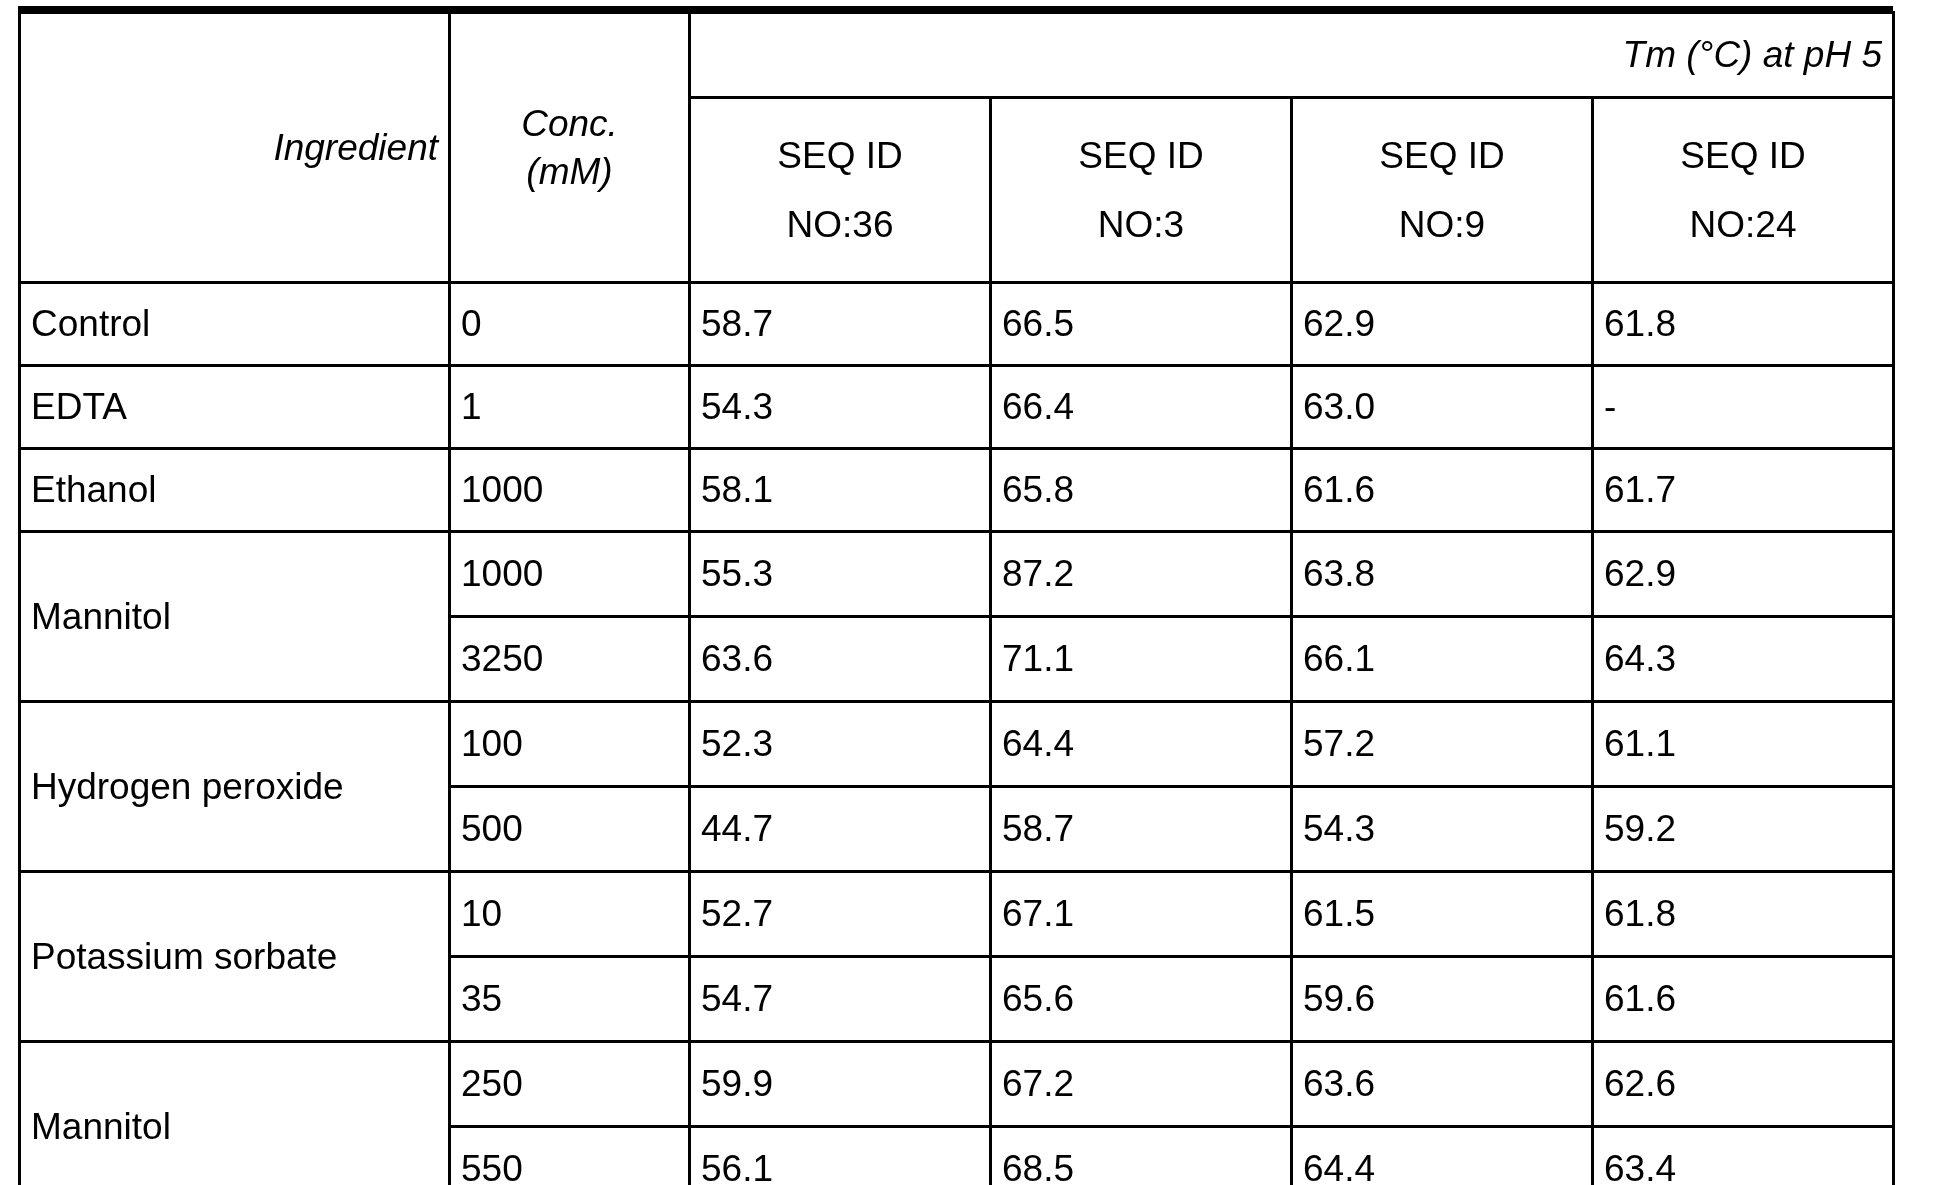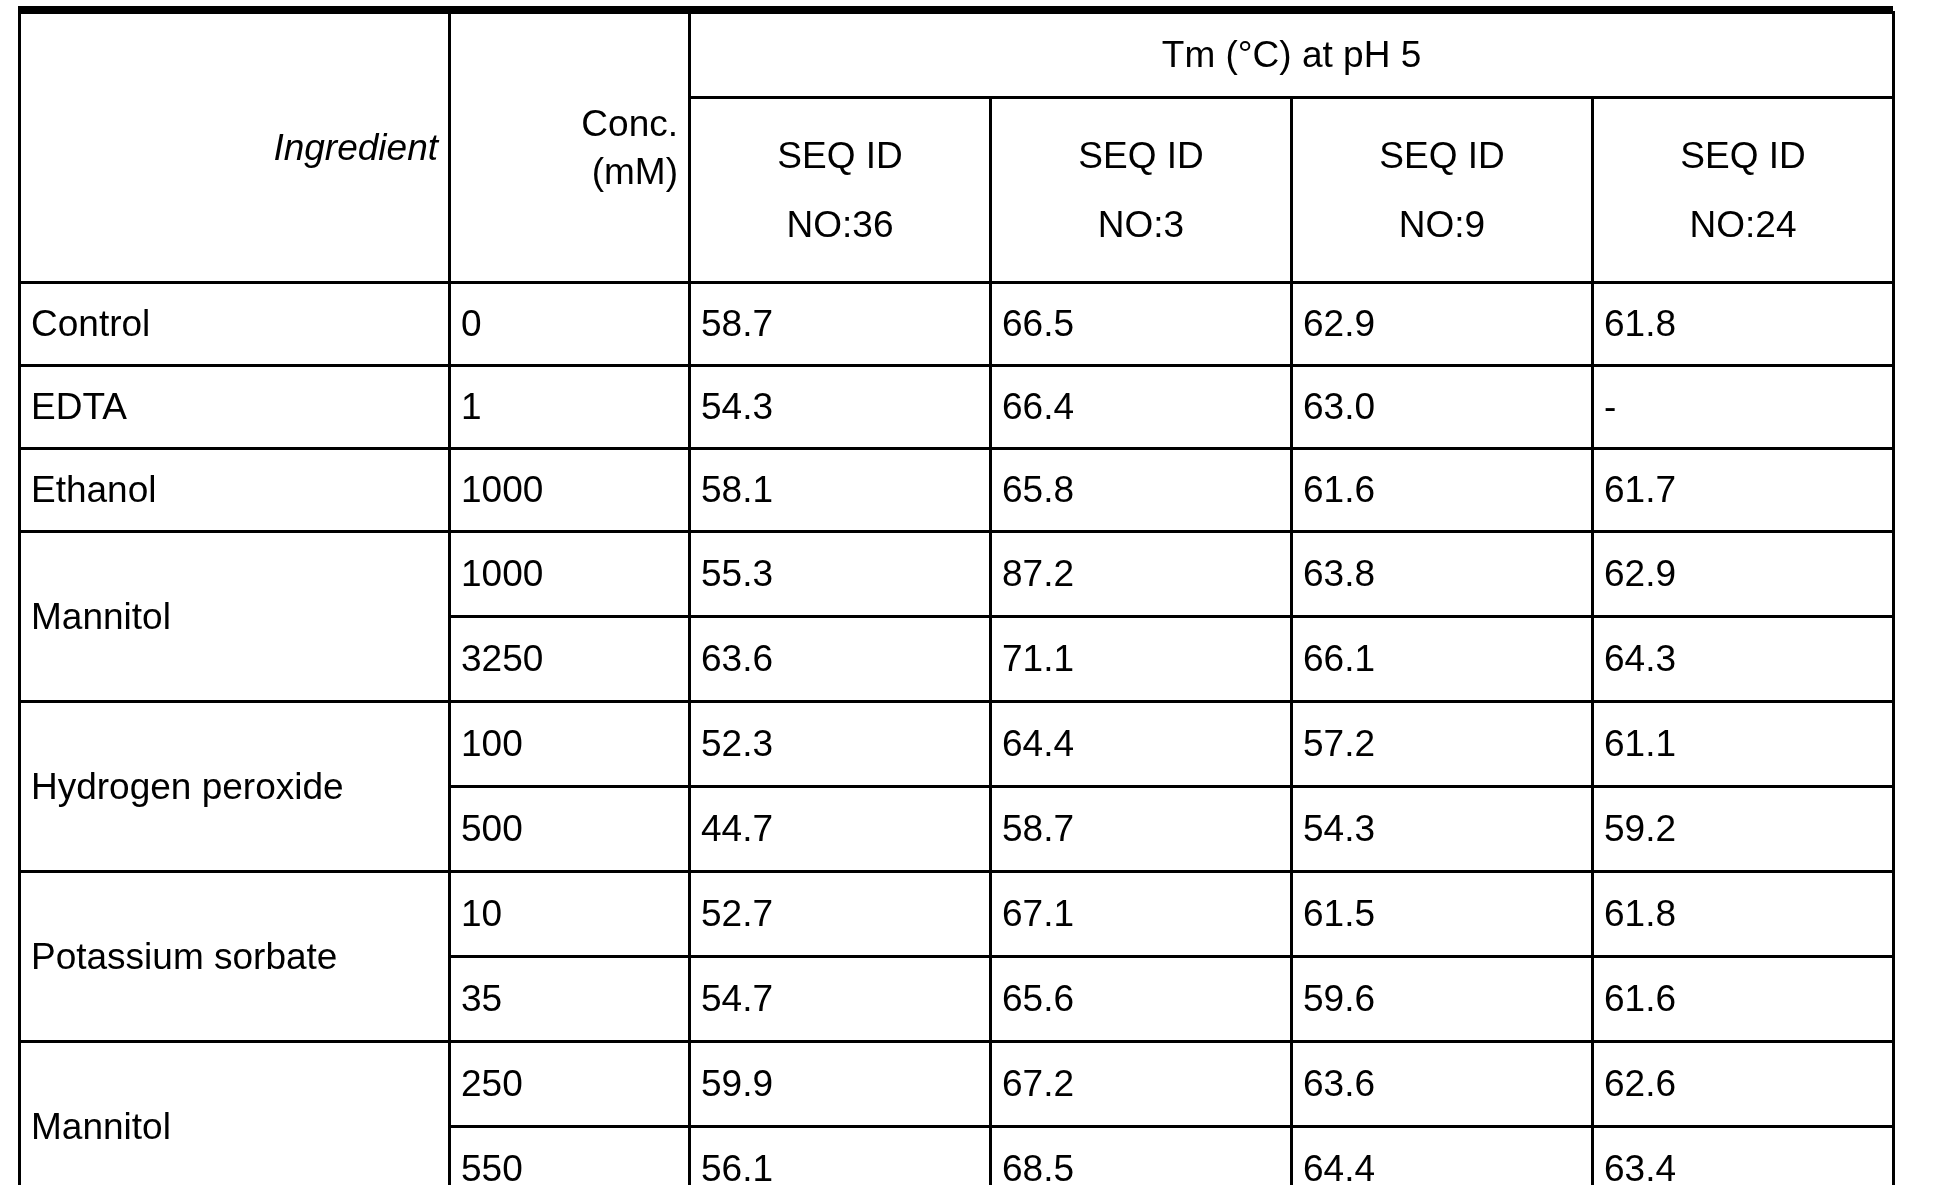--- a/index.html
+++ b/index.html
@@ -54,27 +54,29 @@
   col.c-seq { width: 301px; }
 
   .hdr-ingredient {
     text-align: right;
     font-style: italic;
     vertical-align: bottom;
     padding-bottom: 14px;
     height: 248px;
   }
   .hdr-conc {
-    text-align: right;
+    text-align: center;
+    font-style: italic;
     vertical-align: top;
     padding-top: 22px;
   }
   .hdr-conc .line2 { display: block; }
   .hdr-tm {
-    text-align: center;
+    text-align: right;
+    font-style: italic;
     height: 70px;
   }
   .hdr-seq {
     text-align: center;
     font-style: normal;
     height: 170px;
     vertical-align: middle;
   }
   .hdr-seq .line2 { display: block; margin-top: 22px; }
 

